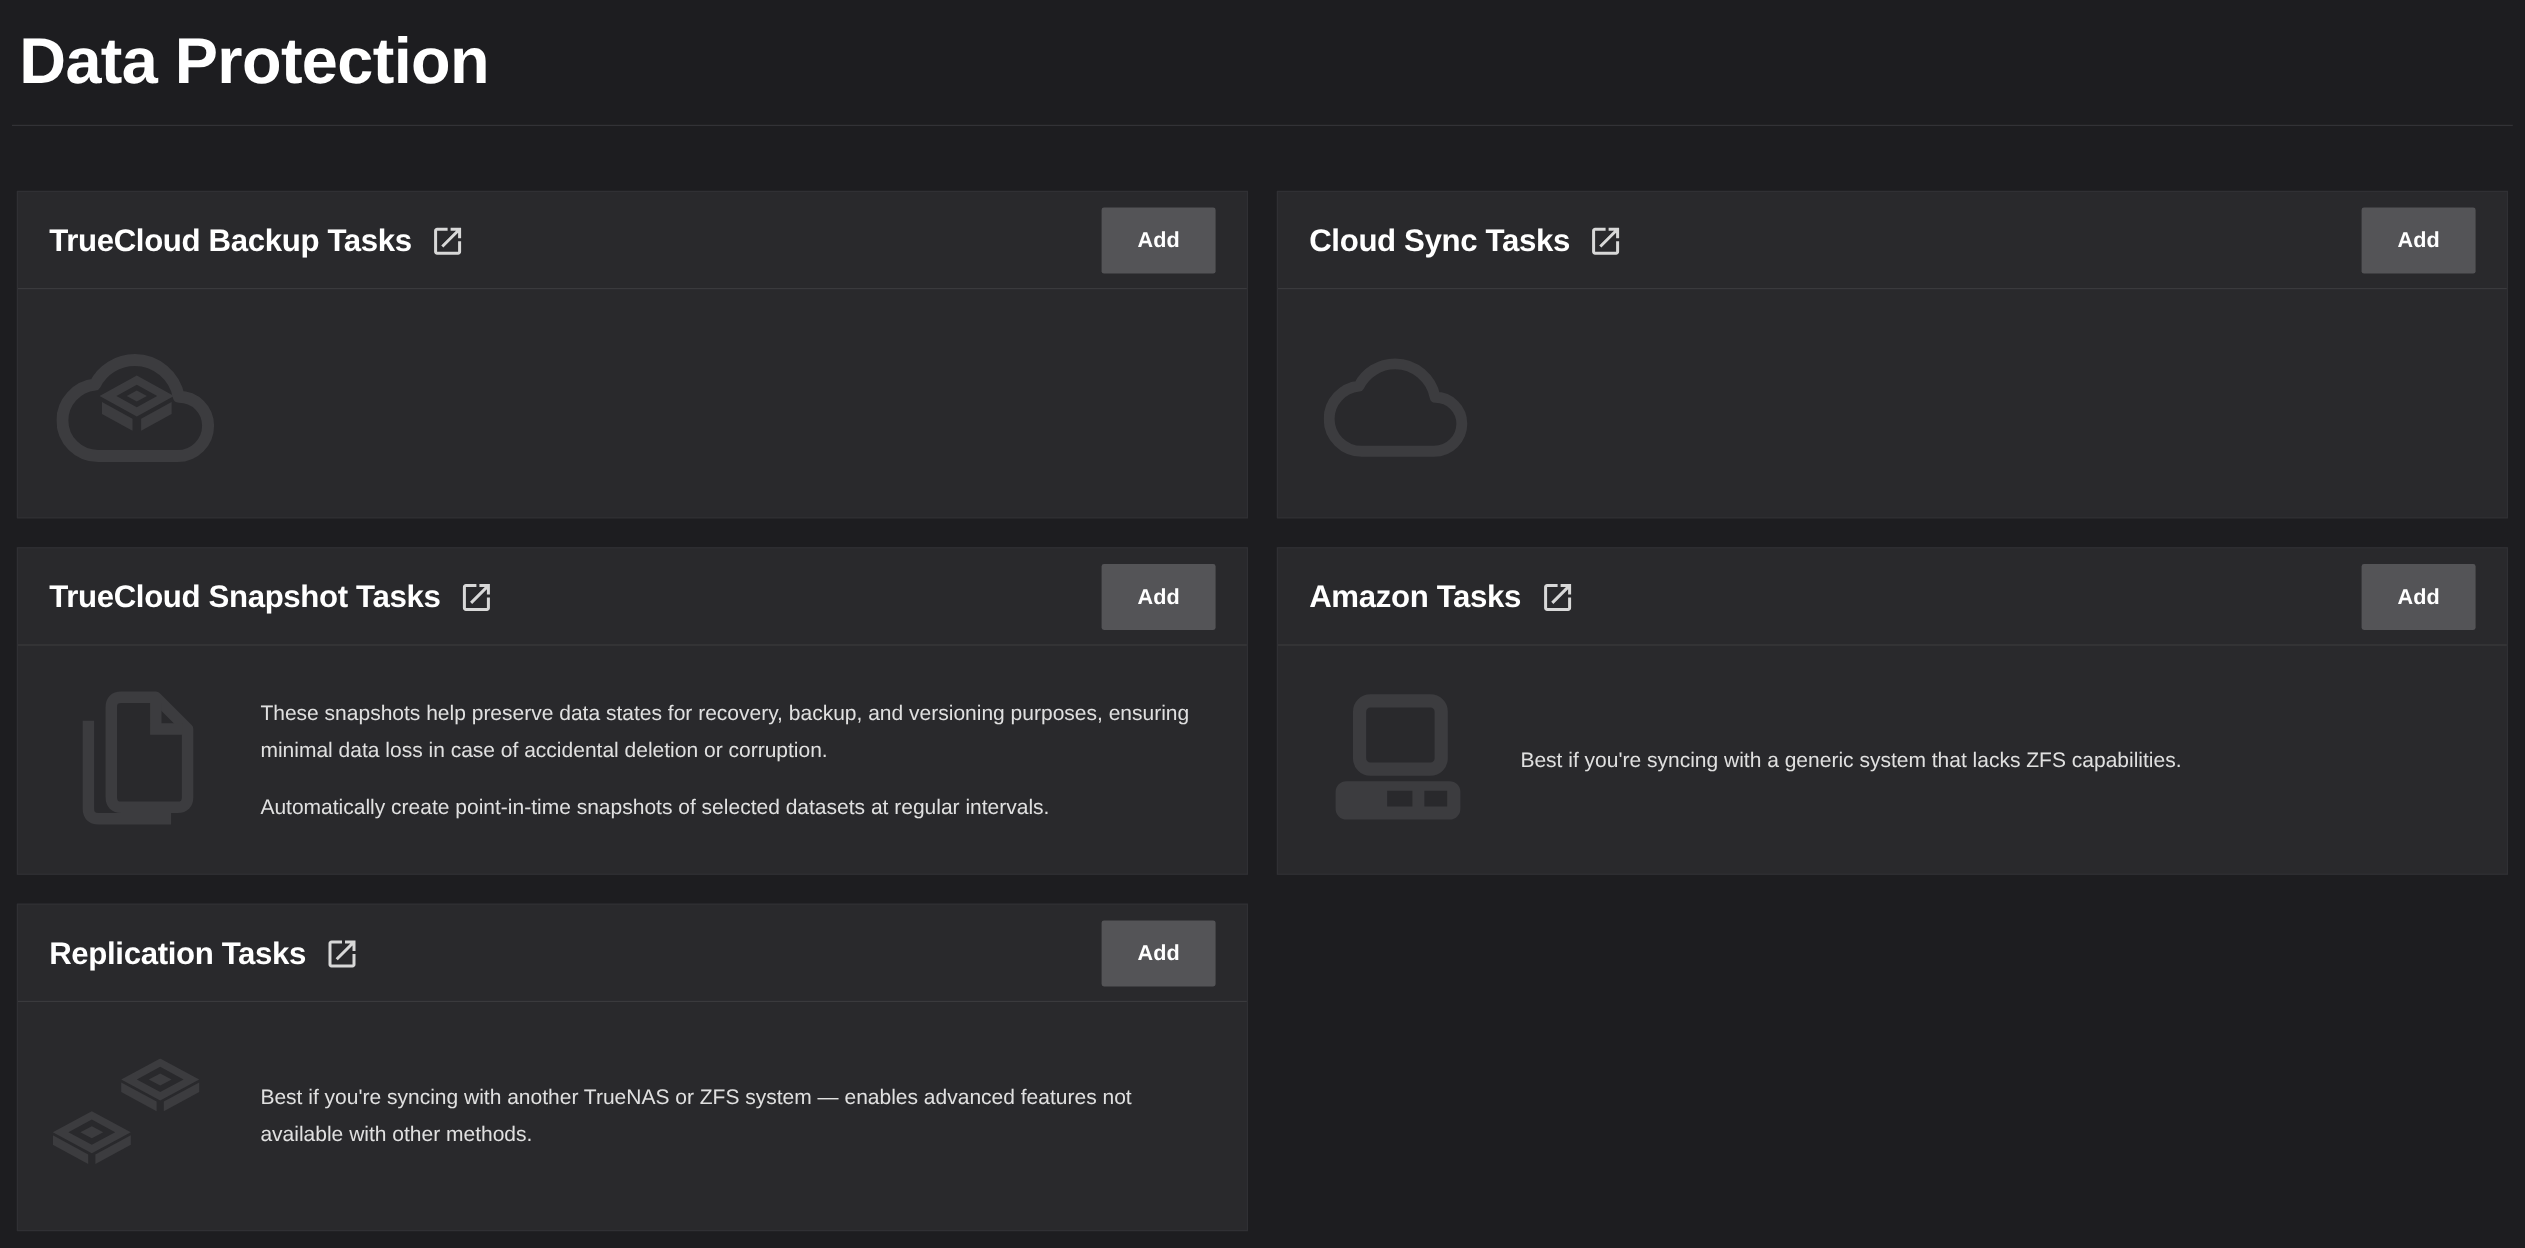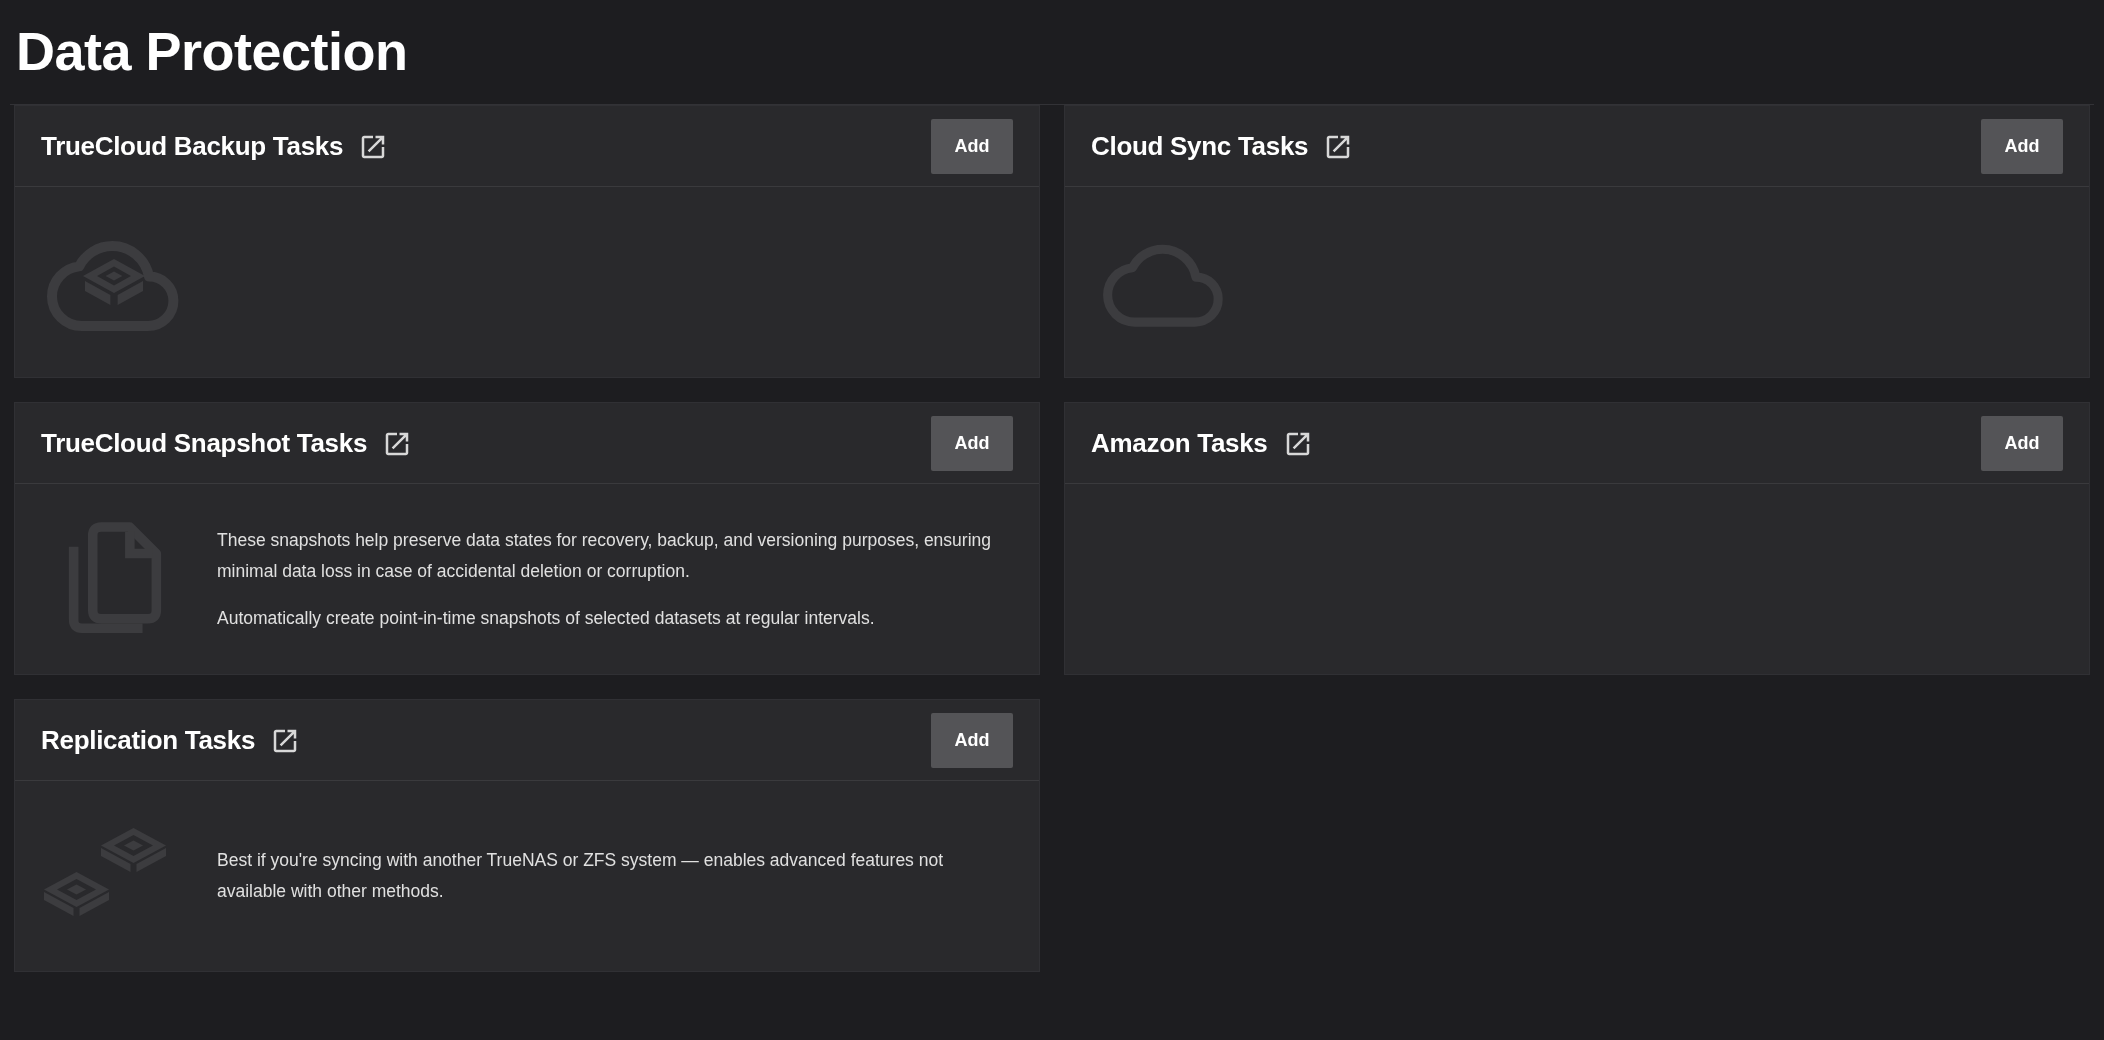--- a/index.html
+++ b/index.html
@@ -17,39 +17,39 @@
     font-family:"Liberation Sans","DejaVu Sans",sans-serif;
   }
   .page{padding:26px 14px 0;}
   h1.page-title{
     margin:0 0 0 2px;font-size:54px;line-height:50px;font-weight:700;
     color:var(--title-text);letter-spacing:-0.5px;
   }
   .title-divider{height:1px;background:var(--title-divider);margin:28px -4px 0;}
   .cards-grid{
     display:grid;grid-template-columns:1fr 1fr;
-    column-gap:26px;row-gap:27px;gap:24px;
+    column-gap:26px;row-gap:27px;margin-top:54px;gap:24px;
   }
   .card{
     background:var(--card-bg);border:1px solid var(--card-border);
   }
   .card-header{
     height:81px;display:flex;align-items:center;padding:0 26px;
     border-bottom:1px solid var(--header-divider);
   }
   .card-title{
     margin:0;font-size:26px;font-weight:700;color:var(--title-text);
     letter-spacing:-0.3px;
   }
   .ext-icon{
     width:30px;height:30px;margin-left:15px;margin-top:2px;flex-shrink:0;
     color:var(--link-icon-color);cursor:pointer;
   }
   .add-btn{
-    margin-left:auto;width:82px;height:55px;border:none;border-radius:2px;
+    margin-left:auto;width:95px;height:55px;border:none;border-radius:2px;
     background:var(--button-bg);color:var(--button-text);
     font-family:inherit;font-size:18px;font-weight:600;cursor:pointer;
   }
   .card-body{
     height:190px;display:flex;align-items:center;padding:0 30px 0 26px;
   }
   .icon-wrap{
     width:148px;flex-shrink:0;display:flex;align-items:center;justify-content:center;
     color:var(--icon-color);
   }
@@ -134,20 +134,33 @@
   </section>
 
   <section class="card">
     <div class="card-header">
       <h2 class="card-title">Amazon Tasks</h2>
       <svg class="ext-icon" viewBox="0 0 24 24" aria-hidden="true">
         <path fill="currentColor" d="M19 19H5V5h7V3H5c-1.11 0-2 .9-2 2v14c0 1.1.89 2 2 2h14c1.1 0 2-.9 2-2v-7h-2v7zM14 3v2h3.59l-9.83 9.83 1.41 1.41L19 6.41V10h2V3h-7z"></path>
       </svg>
       <button class="add-btn">Add</button>
     </div>
+    <div class="card-body">
+      <div class="icon-wrap">
+
+        <svg width="116" height="110" viewBox="0 0 116 110">
+          <rect x="26" y="6" width="68" height="57" rx="9" fill="none" stroke="currentColor" stroke-width="11"></rect>
+          <path fill="currentColor" fill-rule="evenodd" d="M15 73 h86 a9 9 0 0 1 9 9 v14 a9 9 0 0 1 -9 9 H15 a9 9 0 0 1 -9 -9 v-14 a9 9 0 0 1 9 -9 Z M49 81 h21 v13 H49 Z M80 81 h19 v13 H80 Z"></path>
+        </svg>
+
+      </div>
+      <div class="card-text">
+            <p>Best if you're syncing with a generic system that lacks ZFS capabilities.</p>
+          </div>
+    </div>
   </section>
 
   <section class="card">
     <div class="card-header">
       <h2 class="card-title">Replication Tasks</h2>
       <svg class="ext-icon" viewBox="0 0 24 24" aria-hidden="true">
         <path fill="currentColor" d="M19 19H5V5h7V3H5c-1.11 0-2 .9-2 2v14c0 1.1.89 2 2 2h14c1.1 0 2-.9 2-2v-7h-2v7zM14 3v2h3.59l-9.83 9.83 1.41 1.41L19 6.41V10h2V3h-7z"></path>
       </svg>
       <button class="add-btn">Add</button>
     </div>

